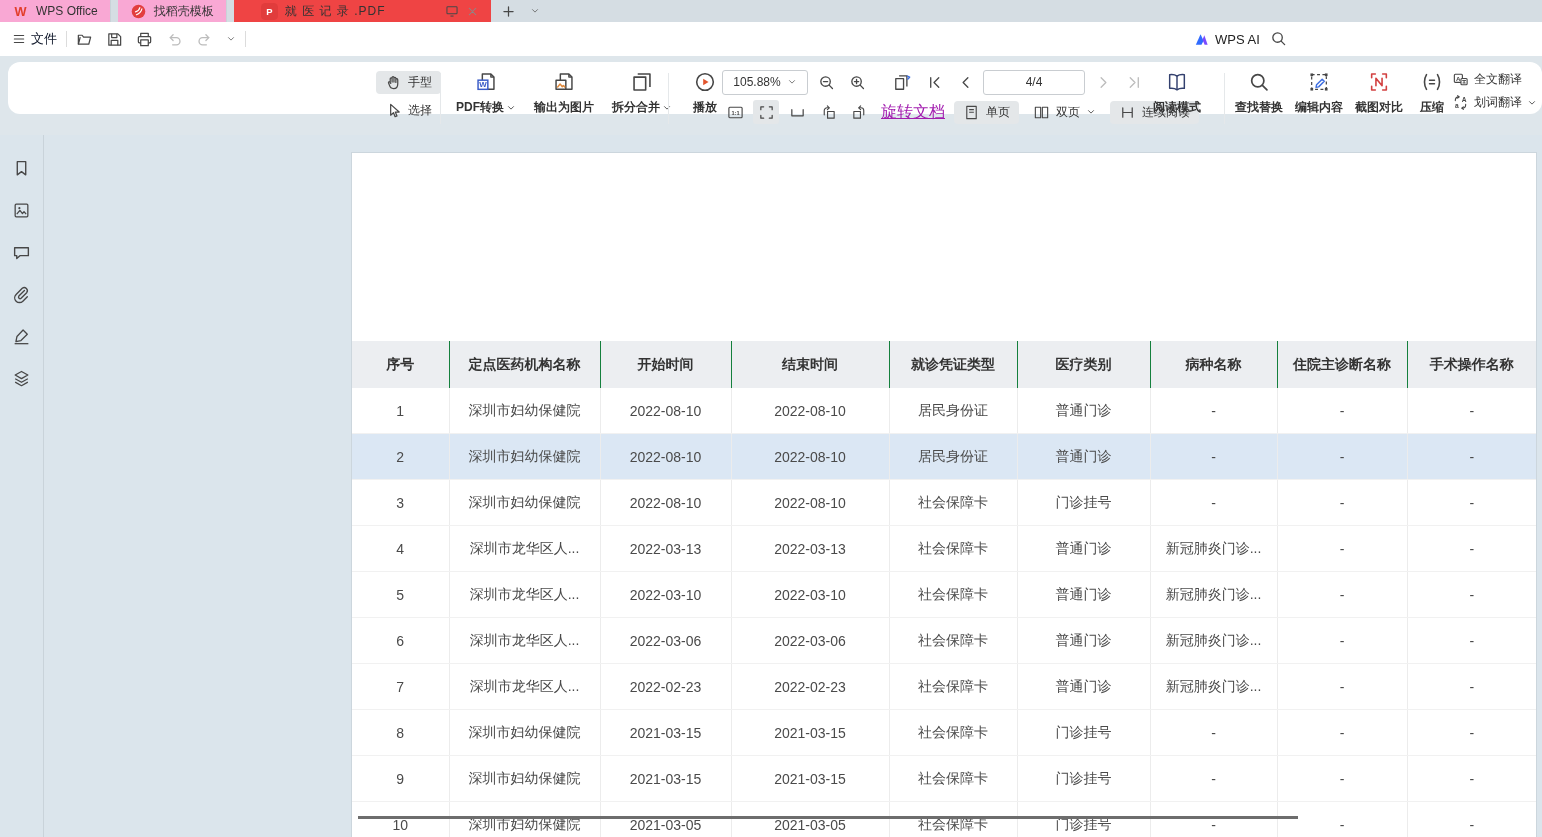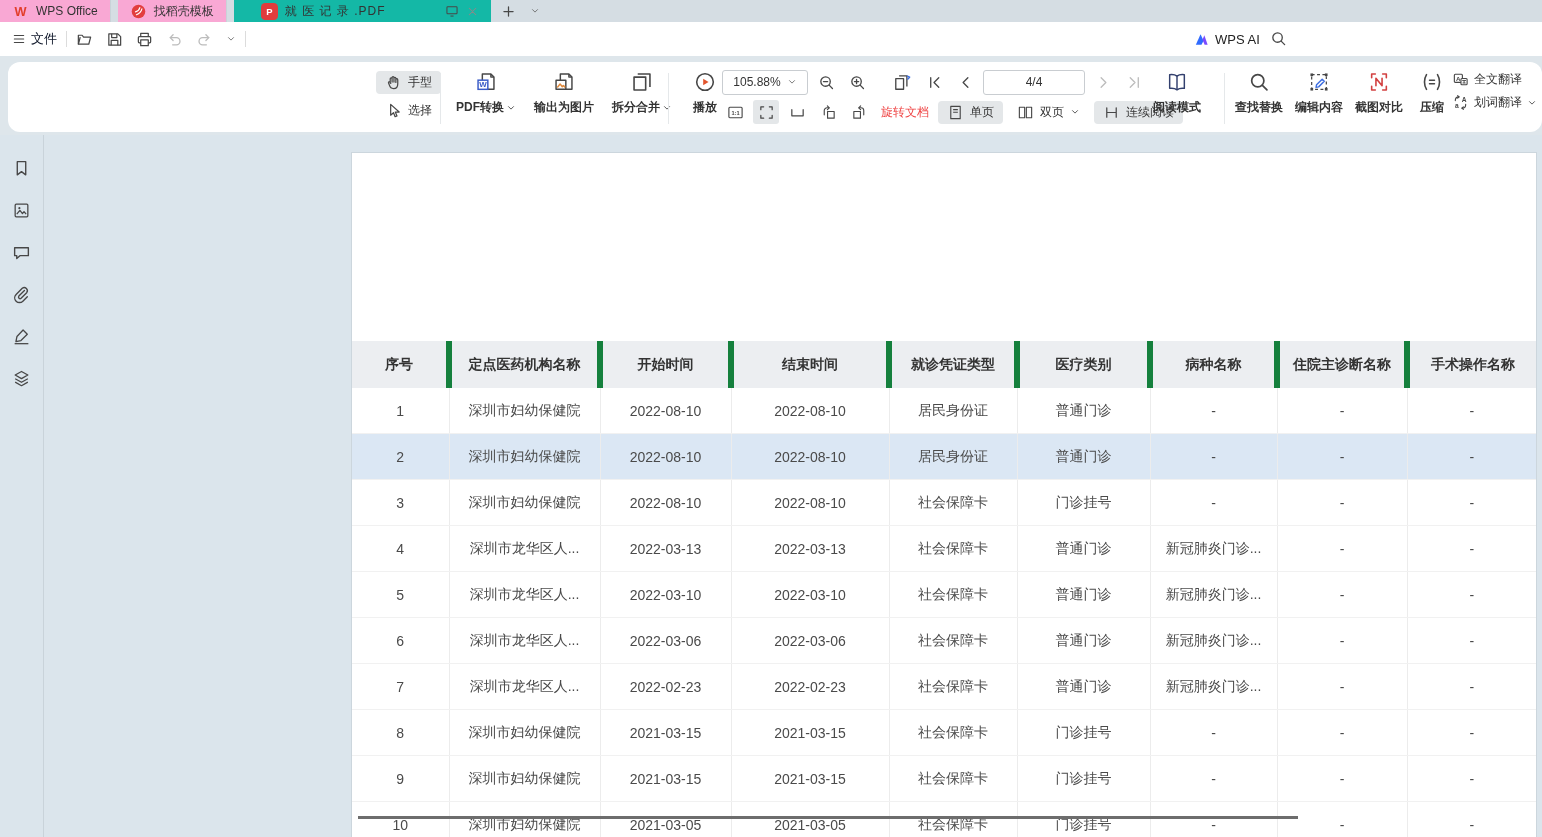--- a/index.html
+++ b/index.html
@@ -13,64 +13,64 @@
   .ic{width:17px;height:17px;color:#474747;display:block;flex:none;}
   .ic.sm{width:12px;height:12px;}
   .ic.xs{width:10px;height:10px;}
   .ic.navy{color:#33406e;}
   .ic.dis{color:#bcbcbc;}
 
   
   .tabbar{position:absolute;left:0;top:0;width:100%;height:22px;background:#d5dde3;display:flex;align-items:stretch;}
   .tab{display:flex;align-items:center;gap:7px;padding:0 12px;font-size:12px;color:#333;cursor:default;}
   .tab.inactive{background:#f9a8d4;border-right:1px solid #c9d2d8;margin-right:7px;}
-  .tab.active{background:#14b8a6;width:218px;padding-left:27px;}
+  .tab.active{background:#ef4444;width:218px;padding-left:27px;}
   .tab.active .title{flex:1;letter-spacing:1px;}
   .tabctl{display:flex;align-items:center;gap:14px;padding:0 10px;}
   .tabbtn{display:flex;align-items:center;justify-content:center;}
 
   
   .menurow{position:absolute;left:0;top:22px;width:100%;height:34px;background:#fff;display:flex;align-items:center;}
   .filebtn{display:flex;align-items:center;gap:5px;margin-left:12px;font-size:13px;color:#0f172a;}
   .vdiv{width:1px;height:16px;background:#dcdcdc;margin:0 9px;}
   .qicons{display:flex;align-items:center;gap:13px;}
   .menus{position:absolute;left:735px;top:0;height:34px;display:flex;align-items:center;gap:30px;}
   .menu-item{font-size:13px;color:#3c3c3c;position:relative;height:34px;display:flex;align-items:center;cursor:default;}
   .menu-item.active{color:#c7282d;font-weight:bold;}
   .menu-item.active::after{content:"";position:absolute;left:2px;right:2px;bottom:2px;height:2.5px;background:#c7282d;}
   .wpsai{position:absolute;left:1193px;top:0;height:34px;display:flex;align-items:center;gap:5px;font-size:13px;color:#222;}
   .menusearch{position:absolute;left:1270px;top:8px;}
 
   
-  .panel{position:absolute;left:8px;top:62px;width:1534px;height:70px;background:#fff;border-radius:12px;text-align:center;}
+  .panel{position:absolute;left:8px;top:62px;width:1534px;height:52px;background:#fff;border-radius:12px;text-align:center;}
   .panel .vsep{position:absolute;top:11px;width:1px;height:51px;background:#e5e8ea;}
   .stack2{position:absolute;top:9px;display:flex;flex-direction:column;gap:5px;}
   .pill{display:flex;align-items:center;gap:6px;padding:3px 9px;border-radius:4px;font-size:12px;color:#333;white-space:nowrap;}
   .pill.on{background:#e4e7e9;}
   .bigrow{position:absolute;top:6px;display:flex;align-items:flex-start;gap:2px;font-weight:bold;}
   .bigbtn{width:76px;display:flex;flex-direction:column;align-items:center;gap:6px;padding-top:3px;font-size:12px;color:#333;}
   .bigbtn .lbl{display:flex;align-items:center;gap:2px;white-space:nowrap;}
   .bigbtn.narrow{width:58px;}
   .cluster{position:absolute;left:714px;top:7px;display:flex;flex-direction:column;gap:4px;}
   .crow{display:flex;align-items:center;gap:5px;height:26px;}
   .box{height:23px;border:1px solid #c9cdd1;border-radius:3px;display:flex;align-items:center;justify-content:center;font-size:12px;color:#333;background:#fff;}
   .zoombox{width:84px;gap:6px;}
   .pagebox{width:100px;}
   .iconbtn{width:26px;height:24px;display:flex;align-items:center;justify-content:center;border-radius:3px;}
   .iconbtn.on{background:#e4e7e9;}
-  .txtbtn{font-size:12px;color:#ef4444;padding:0 4px;white-space:nowrap;}
+  .txtbtn{font-size:16px;color:#a21caf;padding:0 4px;white-space:nowrap;text-decoration:underline;}
   .tstack{position:absolute;left:1444px;top:9px;display:flex;flex-direction:column;gap:6px;}
   .trow{display:flex;align-items:center;gap:5px;font-size:12px;color:#333;white-space:nowrap;}
 
   
   .docarea{position:absolute;left:0;top:135px;width:1542px;height:702px;background:#dbe5ec;}
   .sidebar{position:absolute;left:0;top:0;width:44px;height:100%;border-right:1px solid #c9d3da;display:flex;flex-direction:column;align-items:center;padding-top:24px;gap:23px;box-sizing:border-box;}
   .page{position:absolute;left:352px;top:18px;width:1184px;height:684px;background:#fff;outline:1px solid #ccd6dd;}
   table.rec{position:absolute;left:0;top:188px;width:1184px;border-collapse:collapse;table-layout:fixed;font-size:14px;color:#4a4a4a;}
-  table.rec th{height:45px;background:#eceef1;font-weight:bold;color:#333;font-size:14px;border-right:6px solid #15803d;}
+  table.rec th{height:45px;background:#eceef1;font-weight:bold;color:#333;font-size:14px;border-right:1px solid #15803d;}
   table.rec th:last-child{border-right:none;font-family:Liberation Mono, monospace;}
   table.rec td{height:43px;text-align:center;border-right:1px solid #ececec;border-bottom:1px solid #f1f1f1;overflow:hidden;white-space:nowrap;}
   table.rec td:last-child{border-right:none;}
   table.rec tr.hl td{background:#dbe7f4;}
   .darkline{position:absolute;left:6px;top:663px;width:940px;height:3px;background:#6d6d6d;}
 </style>
 </head>
 <body>
 
 <svg width="0" height="0" style="position:absolute" aria-hidden="true">

